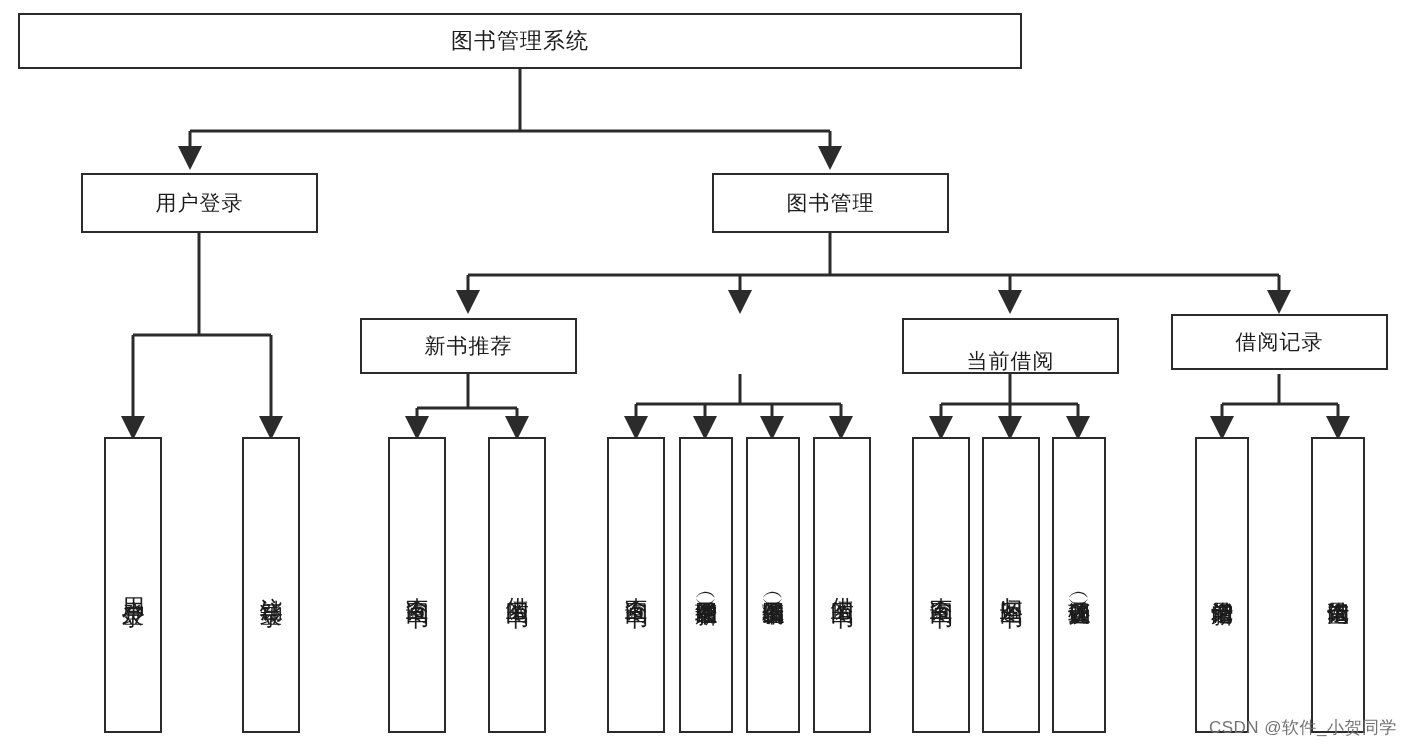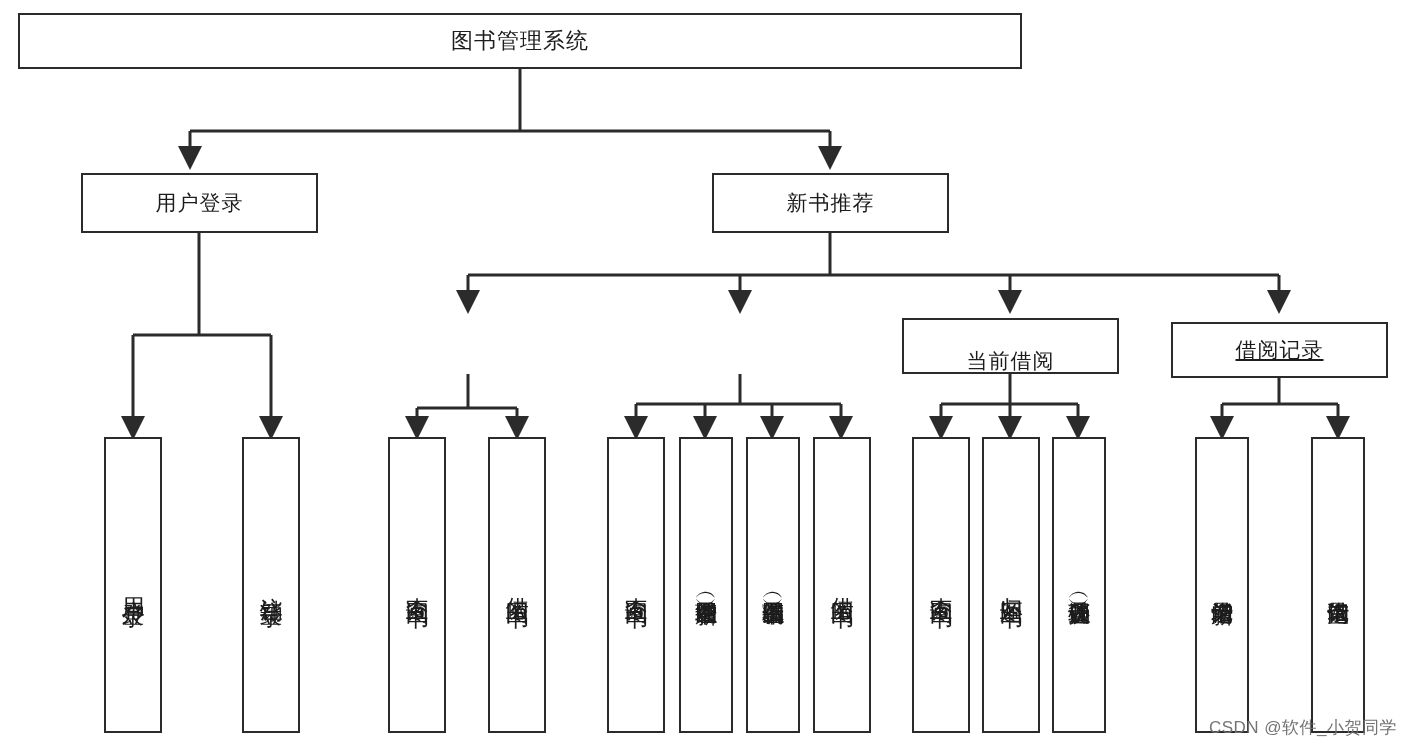--- a/index.html
+++ b/index.html
@@ -135,30 +135,33 @@
 
   <div class="node root horiz" style="left:18px; top:13px; width:1004px; height:56px;">
     <span class="label">图书管理系统</span>
   </div>
 
   <div class="node horiz" style="left:81px; top:173px; width:237px; height:60px;">
     <span class="label">用户登录</span>
   </div>
 
   <div class="node horiz" style="left:712px; top:173px; width:237px; height:60px;">
+    <span class="label">图书管理</span>
+  </div>
+
+  <div class="node horiz" style="left:360px; top:318px; width:217px; height:56px;">
     <span class="label">新书推荐</span>
   </div>
-
 
 
   <div class="node horiz" style="left:902px; top:318px; width:217px; height:56px;align-items:flex-end;">
     <span class="label">当前借阅</span>
   </div>
 
-  <div class="node horiz" style="left:1171px; top:322px; width:217px; height:56px;text-decoration:underline;">
+  <div class="node horiz" style="left:1171px; top:314px; width:217px; height:56px;">
     <span class="label">借阅记录</span>
   </div>
 
   <div class="node vert" style="left:104px; top:437px; width:58px; height:296px;">
     <span class="label">用户登录</span>
   </div>
 
   <div class="node vert" style="left:242px; top:437px; width:58px; height:296px;">
     <span class="label">注销登录</span>
   </div>

